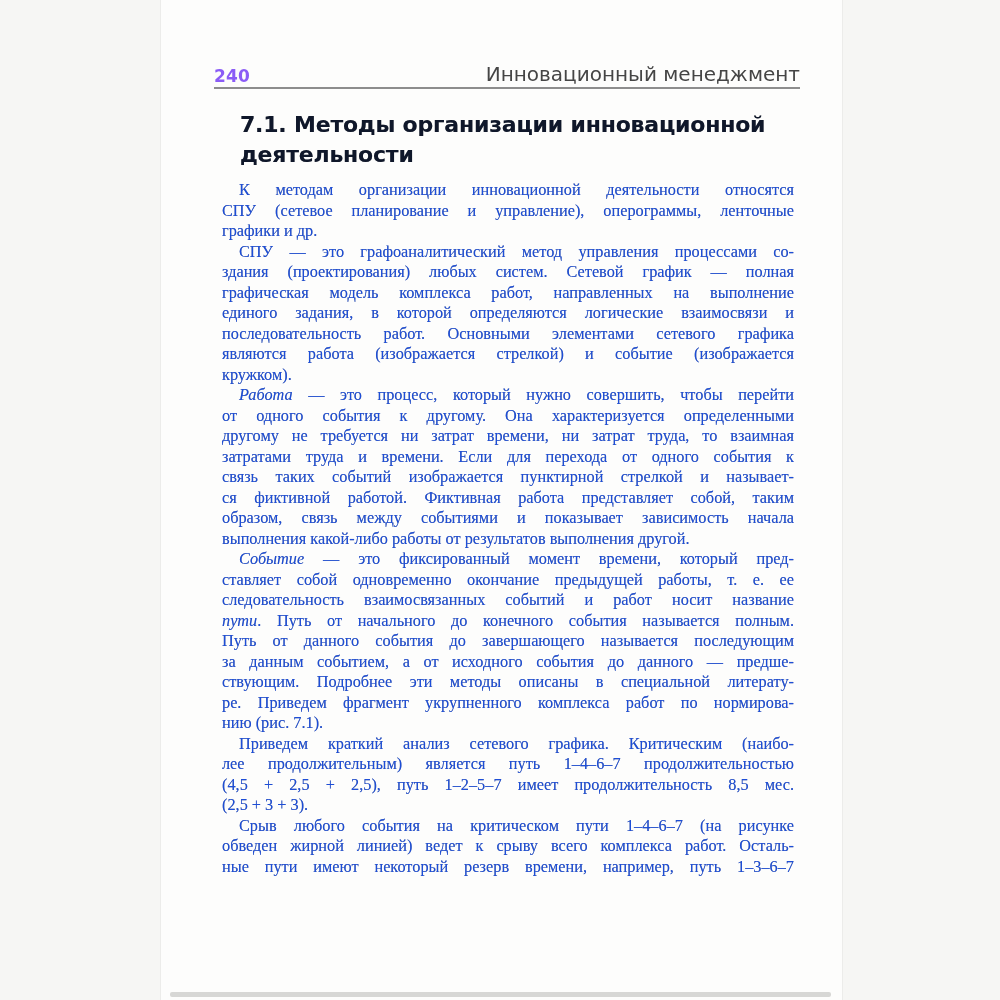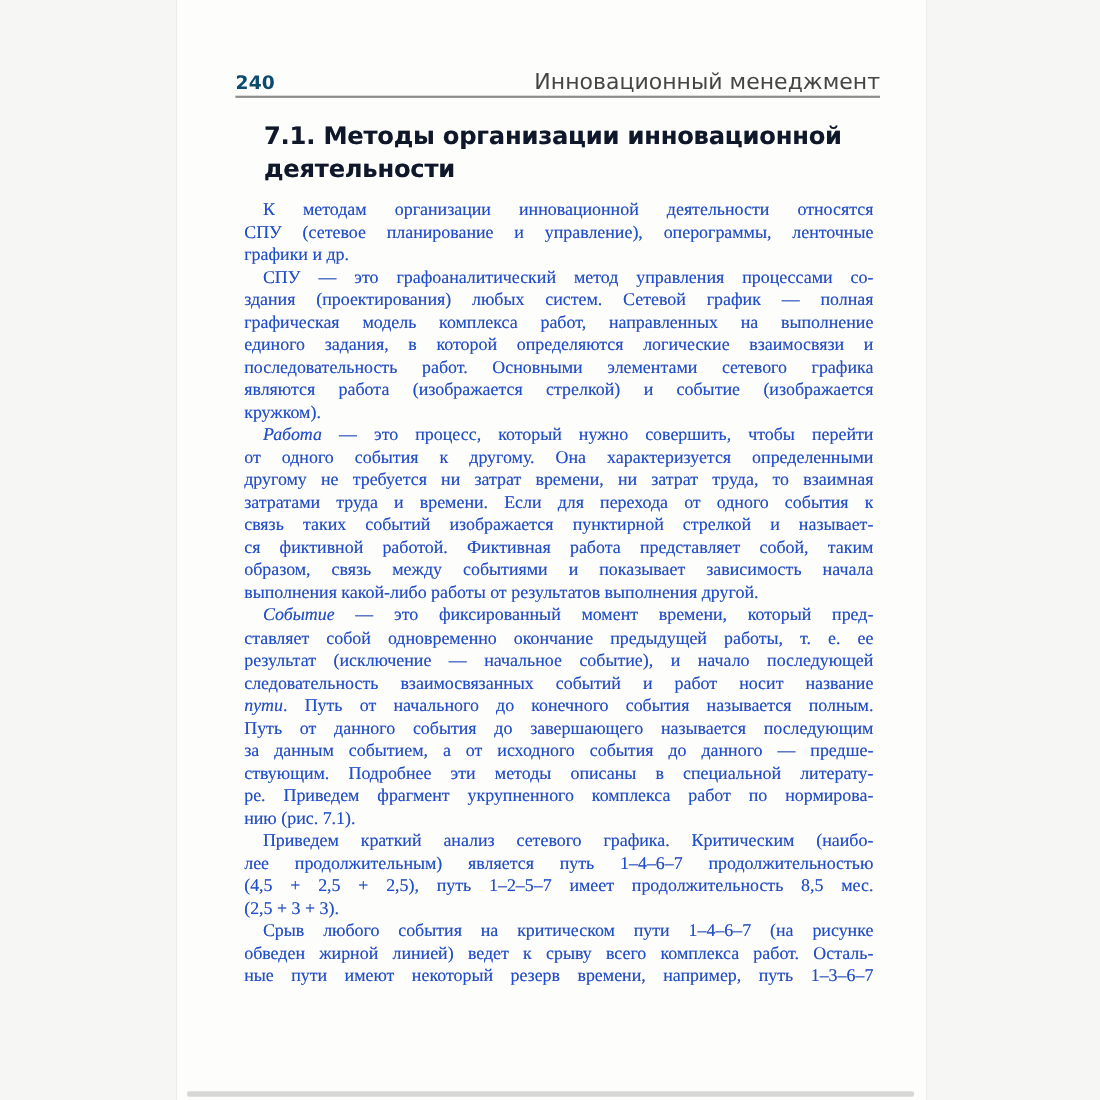--- a/index.html
+++ b/index.html
@@ -37,21 +37,21 @@
     left: 214px; top: 62px;
     width: 586px;
     display: flex;
     justify-content: space-between;
     align-items: flex-end;
   }
   .page-num {
     font-family: "DejaVu Sans", "Liberation Sans", sans-serif;
     font-weight: 700;
     font-size: 17px;
-    color: #0c4a6e;
+    color: #8b5cf6;
     letter-spacing: 0.2px;
   }
   .running-title {
     font-family: "DejaVu Sans", "Liberation Sans", sans-serif;
     font-weight: 400;
     font-size: 20px;
     color: #454545;
   }
   .header-rule {
     position: absolute;
@@ -135,21 +135,20 @@
         <div class="line"><span>другому не требуется ни затрат времени, ни затрат труда, то взаимная</span></div>
         <div class="line"><span>затратами труда и времени. Если для перехода от одного события к</span></div>
         <div class="line"><span>связь таких событий изображается пунктирной стрелкой и называет-</span></div>
         <div class="line"><span>ся фиктивной работой. Фиктивная работа представляет собой, таким</span></div>
         <div class="line"><span>образом, связь между событиями и показывает зависимость начала</span></div>
         <div class="line lastline"><span>выполнения какой-либо работы от результатов выполнения другой.</span></div>
       </div>
       <div class="para">
         <div class="line firstline"><span class="it">Событие</span><span> — это фиксированный момент времени, который пред-</span></div>
         <div class="line"><span>ставляет собой одновременно окончание предыдущей работы, т. е. ее</span></div>
-        <div class="line"><span>результат (исключение — начальное событие), и начало последующей</span></div>
         <div class="line"><span>следовательность взаимосвязанных событий и работ носит название</span></div>
         <div class="line"><span class="it">пути</span><span>. Путь от начального до конечного события называется полным.</span></div>
         <div class="line"><span>Путь от данного события до завершающего называется последующим</span></div>
         <div class="line"><span>за данным событием, а от исходного события до данного — предше-</span></div>
         <div class="line"><span>ствующим. Подробнее эти методы описаны в специальной литерату-</span></div>
         <div class="line"><span>ре. Приведем фрагмент укрупненного комплекса работ по нормирова-</span></div>
         <div class="line lastline"><span>нию (рис. 7.1).</span></div>
       </div>
       <div class="para">
         <div class="line firstline"><span>Приведем краткий анализ сетевого графика. Критическим (наибо-</span></div>

